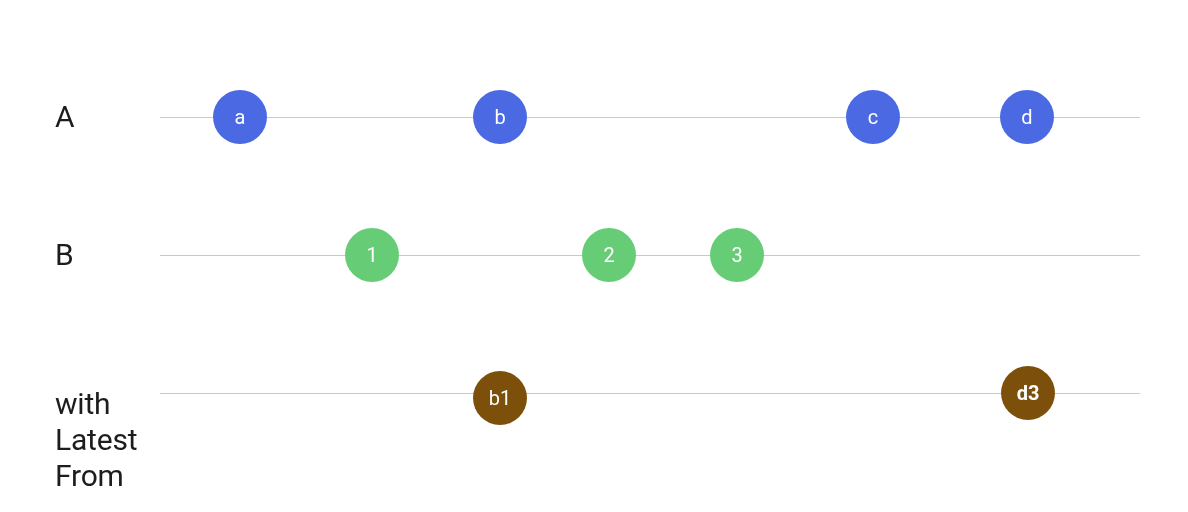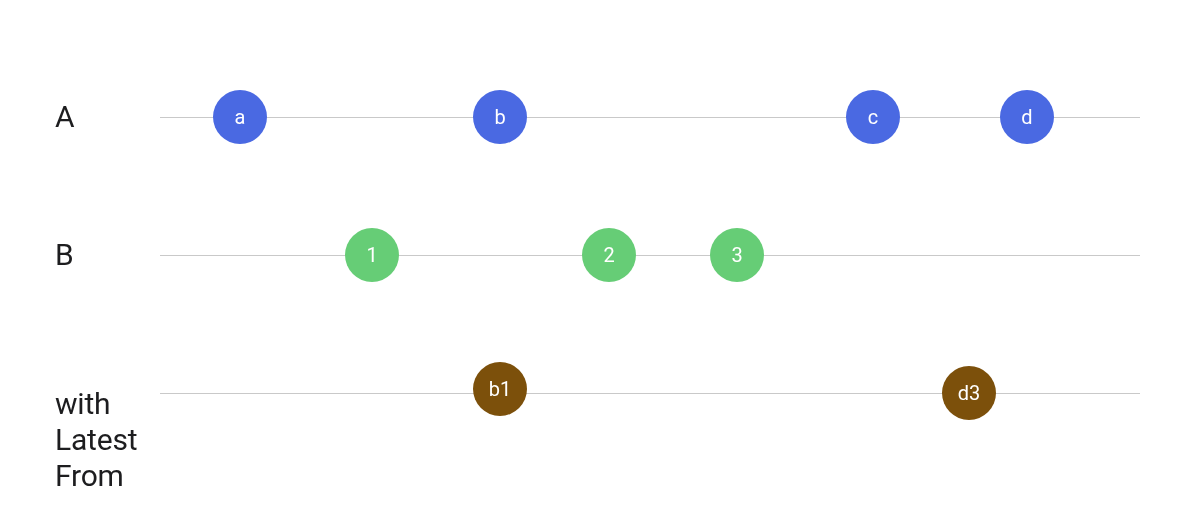--- a/index.html
+++ b/index.html
@@ -63,16 +63,16 @@
 
   <div class="marble green" style="left:372px; top:255px;">1</div>
   <div class="marble green" style="left:609px; top:255px;">2</div>
   <div class="marble green" style="left:737px; top:255px;">3</div>
 
   <div class="row-label" style="left:55px; top:342px; white-space:pre;margin-top:44px;">with
 Latest
 From</div>
   <div class="timeline-line" style="left:160px; top:393px; width:980px;"></div>
 
-  <div class="marble brown" style="left:500px; top:389px;">b1</div>
-  <div class="marble brown" style="left:969px; top:393px;">d3</div>
+  <div class="marble brown" style="left:500px; top:398px;">b1</div>
+  <div class="marble brown" style="left:1028px; top:393px;font-weight:bold;">d3</div>
 
 </div>
 
 </body></html>

